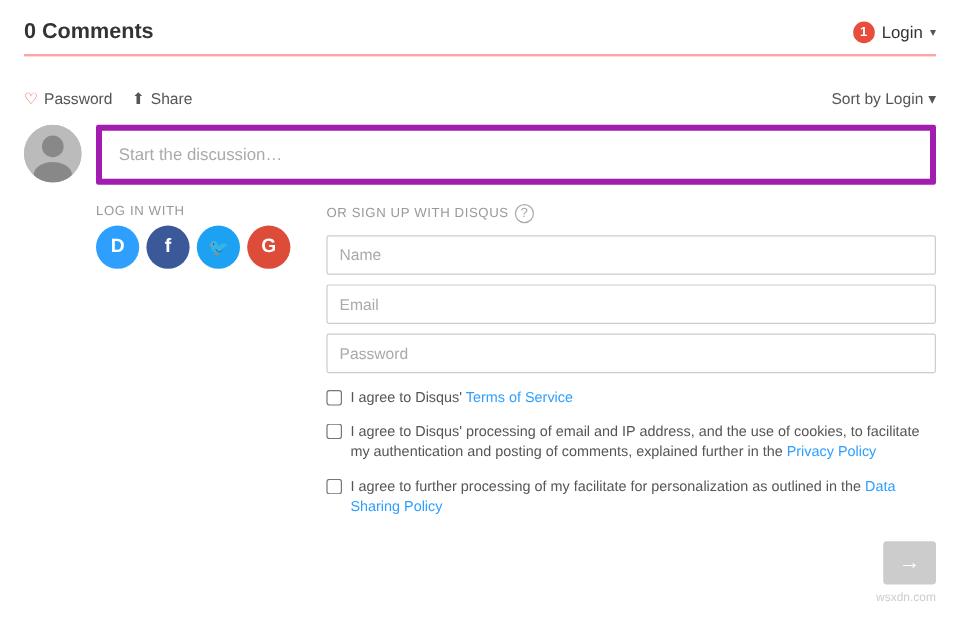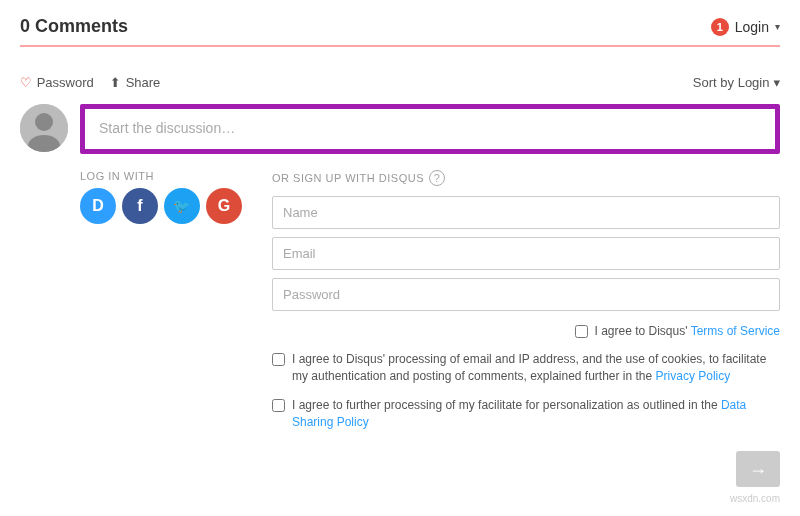--- a/index.html
+++ b/index.html
@@ -199,21 +199,20 @@
       outline: none;
     }
     .form-input::placeholder {
       color: #aaa;
     }
     .checkbox-row {
       display: flex;
       align-items: flex-start;
       gap: 7px;
       margin-top: 4px;
-      justify-content: flex-end;
     }
     .checkbox-row input[type="checkbox"] {
       margin-top: 2px;
       flex-shrink: 0;
     }
     .checkbox-text {
       font-size: 12px;
       color: #555;
       line-height: 1.4;
     }

